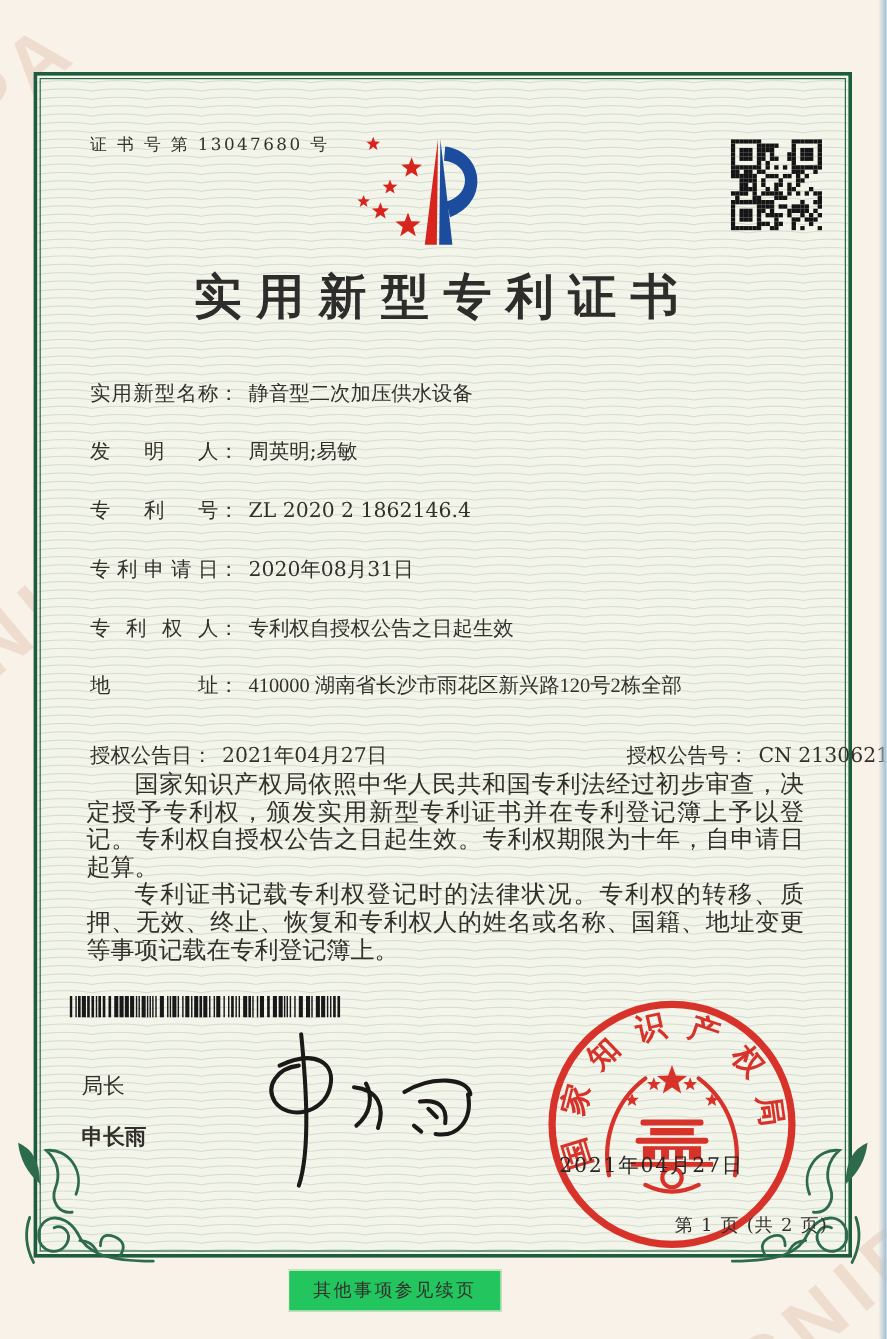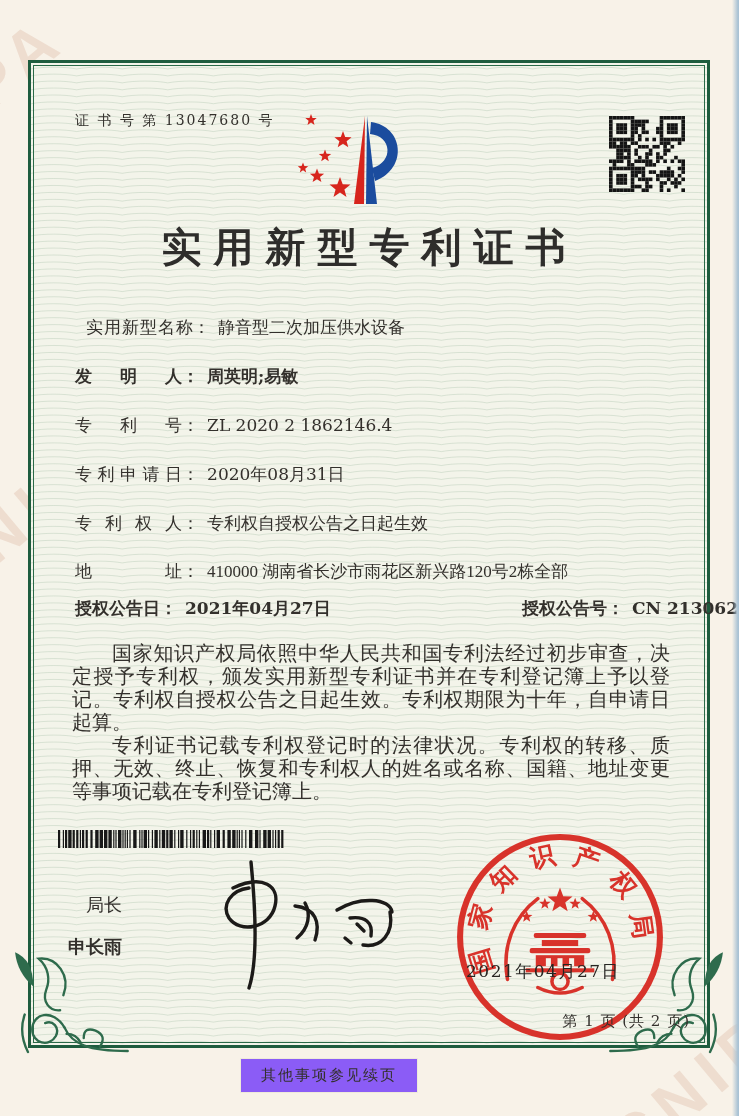--- a/index.html
+++ b/index.html
@@ -49,32 +49,32 @@
   .field-row{position:absolute;left:75px;font-size:17px;white-space:nowrap;}
   .f-label{display:inline-block;width:6.3em;text-align:justify;text-align-last:justify;}
   .f-colon{margin-right:8px;}
   .grant-right{position:absolute;left:447px;top:0;}
   .paras{
     position:absolute;left:72px;top:642px;width:598px;
     font-size:20px;line-height:23px;text-align:justify;color:#33302c;
   }
   .paras p{margin:0;text-indent:2em;}
   .barcode-box{position:absolute;left:58px;top:830px;width:228px;height:18px;}
-  .officer-title{position:absolute;left:68px;top:893px;font-size:18px;margin-left:18px;}
+  .officer-title{position:absolute;left:68px;top:893px;font-size:18px;}
   .officer-name{position:absolute;left:68px;top:935px;font-size:18px;font-weight:bold;}
   .signature{position:absolute;left:185px;top:848px;width:215px;height:145px;}
   .seal{position:absolute;left:453px;top:830px;width:214px;height:214px;opacity:0.93;}
   .seal-date{
     position:absolute;left:466px;top:960px;width:180px;
     font-size:17px;letter-spacing:1.5px;color:#262522;z-index:4;white-space:nowrap;
   }
   .page-line{position:absolute;left:0;top:1012px;width:690px;text-align:right;font-size:15px;letter-spacing:1px;}
   .note-box{
     position:absolute;left:240px;top:1058px;z-index:4;
-    background:#8b5cf6;border:1px solid #efeada;
+    background:#22c55e;border:1px solid #efeada;
     padding:7px 20px;font-size:15px;letter-spacing:2px;color:#33302c;
   }
   .flourish{position:absolute;width:118px;height:118px;z-index:3;}
   .flourish.right{left:606px;top:948px;}
   .flourish.left{left:14px;top:948px;transform:scaleX(-1);}
 </style>
 </head>
 <body>
 
 <div class="page">
@@ -509,40 +509,40 @@
           <rect x="32.57" y="72.38" width="3.62" height="3.62"></rect>
           <rect x="36.19" y="72.38" width="3.62" height="3.62"></rect>
           <rect x="50.67" y="72.38" width="3.62" height="3.62"></rect>
           <rect x="57.90" y="72.38" width="3.62" height="3.62"></rect>
           <rect x="72.38" y="72.38" width="3.62" height="3.62"></rect>
         </g>
       </svg>
 
     <div class="title">实用新型专利证书</div>
 
-    <div class="field-row" style="top:316px;margin-left:11px;">
+    <div class="field-row" style="top:316px;">
       <span class="f-label">实用新型名称</span><span class="f-colon">：</span><span class="f-value">静音型二次加压供水设备</span>
     </div>
-    <div class="field-row" style="top:365px;font-weight:bold;">
+    <div class="field-row" style="top:365px;">
       <span class="f-label">发明人</span><span class="f-colon">：</span><span class="f-value">周英明;易敏</span>
     </div>
     <div class="field-row" style="top:414px;">
       <span class="f-label">专利号</span><span class="f-colon">：</span><span class="f-value">ZL 2020 2 1862146.4</span>
     </div>
     <div class="field-row" style="top:463px;">
       <span class="f-label">专利申请日</span><span class="f-colon">：</span><span class="f-value">2020年08月31日</span>
     </div>
     <div class="field-row" style="top:512px;">
       <span class="f-label">专利权人</span><span class="f-colon">：</span><span class="f-value">专利权自授权公告之日起生效</span>
     </div>
     <div class="field-row" style="top:560px;font-family:Liberation Serif, serif;">
       <span class="f-label">地址</span><span class="f-colon">：</span><span class="f-value">410000 湖南省长沙市雨花区新兴路120号2栋全部</span>
     </div>
 
-    <div class="field-row" style="top:597px;width:600px;font-weight:bold;">
+    <div class="field-row" style="top:618px;width:600px;">
       <span>授权公告日</span><span>：</span><span class="f-colon"></span><span>2021年04月27日</span>
       <span class="grant-right">
         <span>授权公告号</span><span>：</span><span class="f-colon"></span><span>CN 213062180 U</span>
       </span>
     </div>
 
     <div class="paras">
       <p>国家知识产权局依照中华人民共和国专利法经过初步审查，决定授予专利权，颁发实用新型专利证书并在专利登记簿上予以登记。专利权自授权公告之日起生效。专利权期限为十年，自申请日起算。</p>
       <p>专利证书记载专利权登记时的法律状况。专利权的转移、质押、无效、终止、恢复和专利权人的姓名或名称、国籍、地址变更等事项记载在专利登记簿上。</p>
     </div>

